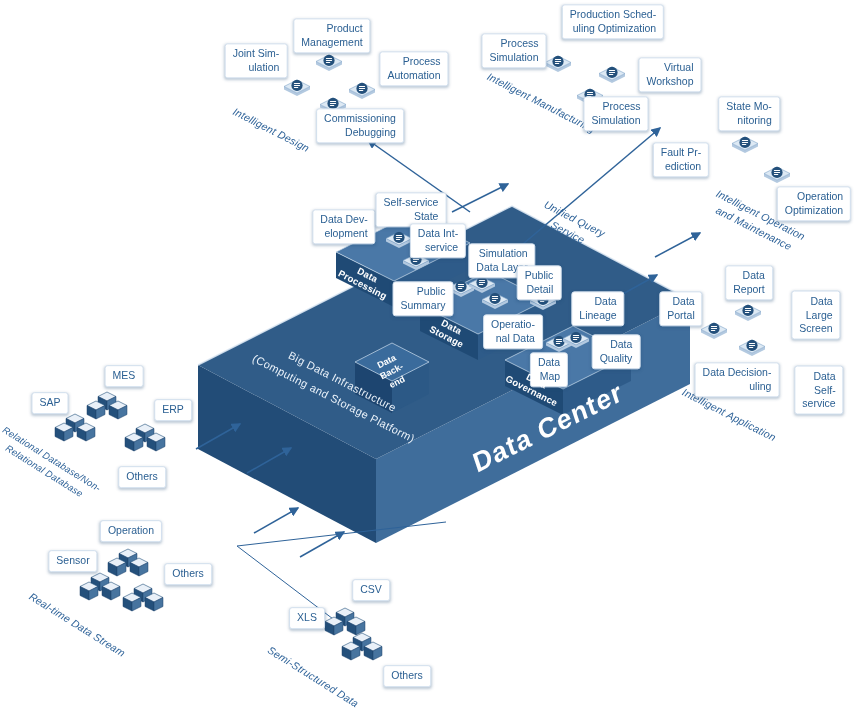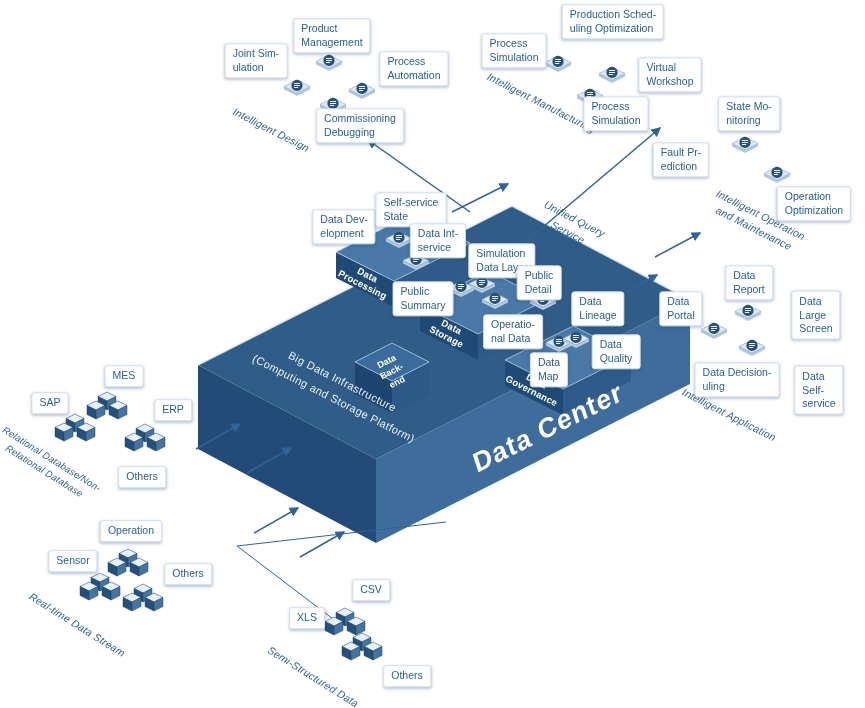--- a/index.html
+++ b/index.html
@@ -2,21 +2,21 @@
 <html><head>
 <meta charset="utf-8">
 <style>
   html,body{margin:0;padding:0;background:#fff;}
   .scene{position:relative;width:865px;height:708px;overflow:hidden;background:#ffffff;
          font-family:"Liberation Sans",sans-serif;}
   .layer{position:absolute;left:0;top:0;z-index:1;}
   .chip{position:absolute;z-index:5;transform:translate(-50%,-50%);
         background:#ffffff;border:1px solid #d3e0ee;border-radius:3px;
         padding:3px 7px;font-size:10.5px;line-height:1.3;color:#2a5f92;
-        text-align:left;white-space:pre-line;
+        text-align:right;white-space:pre-line;
         box-shadow:0 1px 3px rgba(31,74,115,.30);}
   .cat{position:absolute;z-index:4;color:#2f6399;font-style:italic;font-size:10.5px;
        line-height:1.45;white-space:pre-line;text-align:center;letter-spacing:.2px;}
   .cat.sm{font-size:9.5px;}
   .facetext{position:absolute;z-index:6;color:#ffffff;font-weight:bold;
             white-space:pre-line;text-align:center;}
   .tierlabel{font-size:9.5px;line-height:1.2;letter-spacing:.2px;}
   .backendlabel{font-size:9px;line-height:1.25;}
   .subtitle{font-size:11px;font-weight:400;letter-spacing:.4px;line-height:1.7;color:#eaf2fa;}
   .dc{font-size:27px;letter-spacing:1.2px;

